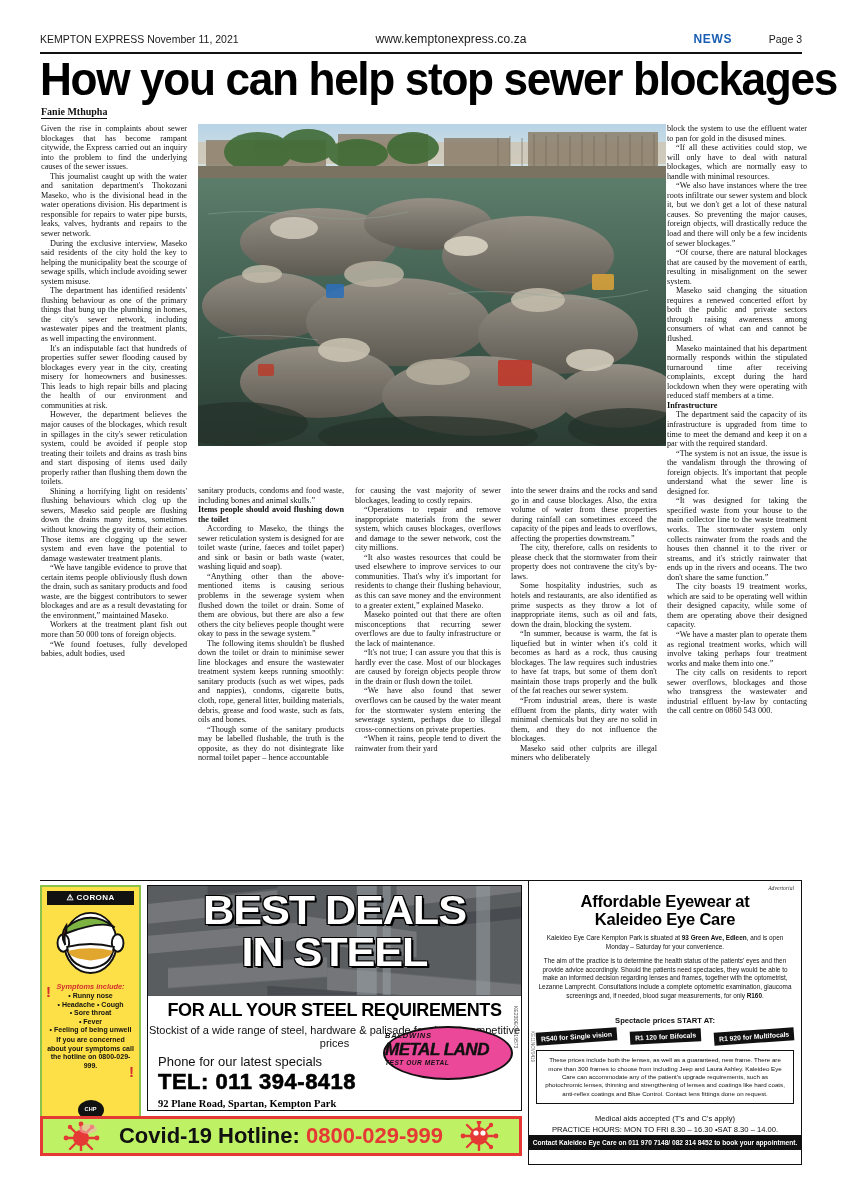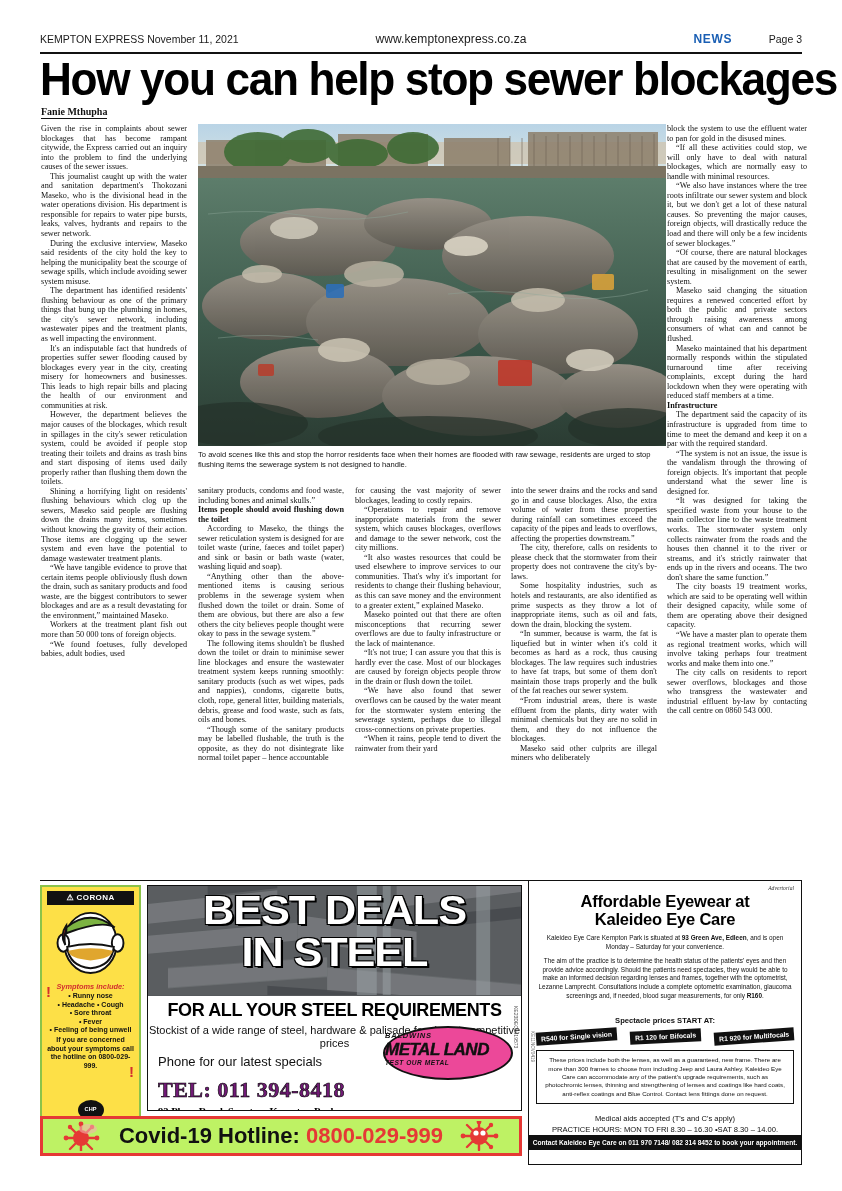--- a/index.html
+++ b/index.html
@@ -132,22 +132,22 @@
   }
   .steel-sub{
     text-align:center;font-family:"Liberation Sans", sans-serif;
     font-size:11px;line-height:13px;color:#111;margin-top:3px;
   }
   .steel-phone{
     font-family:"Liberation Sans", sans-serif;font-size:13px;color:#111;
     margin:4px 0 0 10px;
   }
   .steel-tel{
-    font-family:Liberation Serif, serif;font-weight:bold;font-size:22px;
-    letter-spacing:.5px;margin:8px 0 0 10px;color:#701a75;
+    font-family:Liberation Sans, sans-serif;font-weight:bold;font-size:22px;
+    letter-spacing:.5px;margin:0 0 0 10px;color:#000000;
     -webkit-text-stroke:.6px #000;
   }
   .steel-addr{
     font-family:"Liberation Serif", serif;font-weight:bold;font-size:10.5px;
     margin:3px 0 0 10px;color:#000;
   }
   .metal-logo{
     position:absolute;right:8px;bottom:30px;width:130px;height:54px;
     border:2px solid #111;border-radius:65px/27px;background:#ec4899;
     text-align:left;box-sizing:border-box;padding-top:3px;
@@ -307,21 +307,20 @@
           <ellipse cx="230" cy="312" rx="110" ry="20"></ellipse>
         <ellipse cx="430" cy="304" rx="60" ry="20"></ellipse>
       </g>
       <g stroke="#8fa69a" stroke-width="1" opacity="0.45" fill="none">
         <path d="M10 90 Q60 84 110 92 T210 88"></path>
           <path d="M250 170 Q300 164 350 172 T450 166"></path>
         <path d="M20 214 Q70 208 120 216"></path>
       </g>
     </svg>
   </div>
-  <div class="caption">To avoid scenes like this and stop the horror residents face when their homes are flooded with raw sewage, residents are urged to stop flushing items the sewerage system is not designed to handle.</div>
 
   <div class="col c1">
     <p class="noind">Given the rise in complaints about sewer blockages that has become rampant citywide, the Express carried out an inquiry into the problem to find the underlying causes of the sewer issues.</p>
     <p>This journalist caught up with the water and sanitation department's Thokozani Maseko, who is the divisional head in the water operations division. His department is responsible for repairs to water pipe bursts, leaks, valves, hydrants and repairs to the sewer network.</p>
     <p>During the exclusive interview, Maseko said residents of the city hold the key to helping the municipality beat the scourge of sewage spills, which include avoiding sewer system misuse.</p>
     <p>The department has identified residents' flushing behaviour as one of the primary things that bung up the plumbing in homes, the city's sewer network, including wastewater pipes and the treatment plants, as well impacting the environment.</p>
     <p>It's an indisputable fact that hundreds of properties suffer sewer flooding caused by blockages every year in the city, creating misery for homeowners and businesses. This leads to high repair bills and placing the health of our environment and communities at risk.</p>
     <p>However, the department believes the major causes of the blockages, which result in spillages in the city's sewer reticulation system, could be avoided if people stop treating their toilets and drains as trash bins and start disposing of items used daily properly rather than flushing them down the toilets.</p>
     <p>Shining a horrifying light on residents' flushing behaviours which clog up the sewers, Maseko said people are flushing down the drains many items, sometimes without knowing the gravity of their action. Those items are clogging up the sewer system and even have the potential to damage wastewater treatment plants.</p>
     <p>“We have tangible evidence to prove that certain items people obliviously flush down the drain, such as sanitary products and food waste, are the biggest contributors to sewer blockages and are as a result devastating for the environment,” maintained Maseko.</p>

